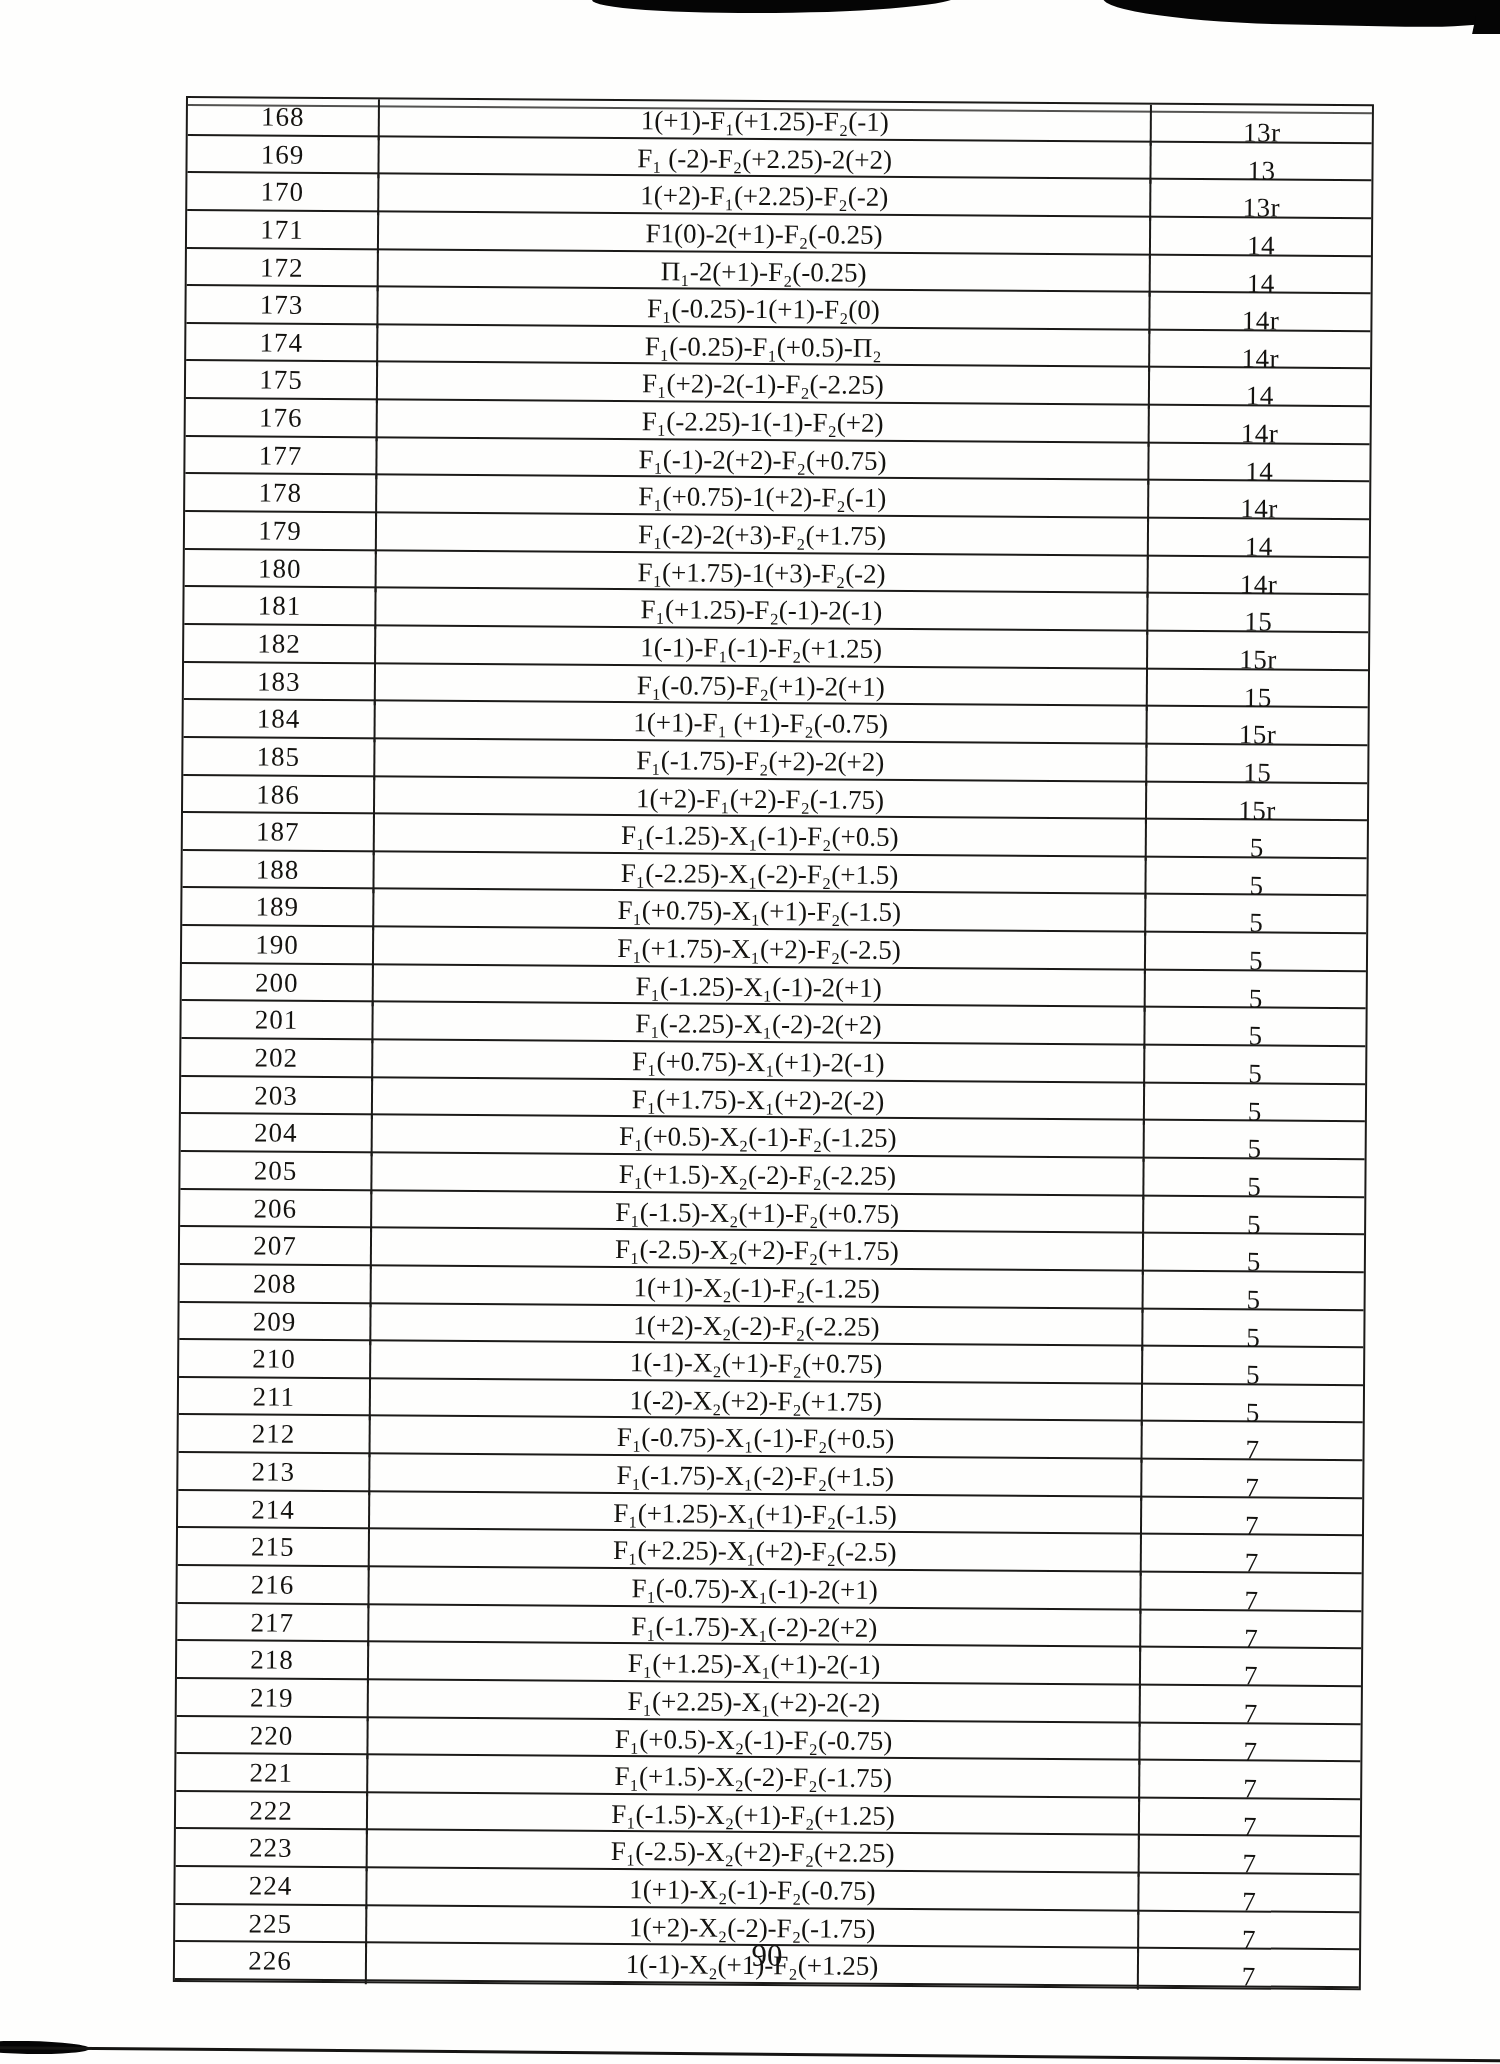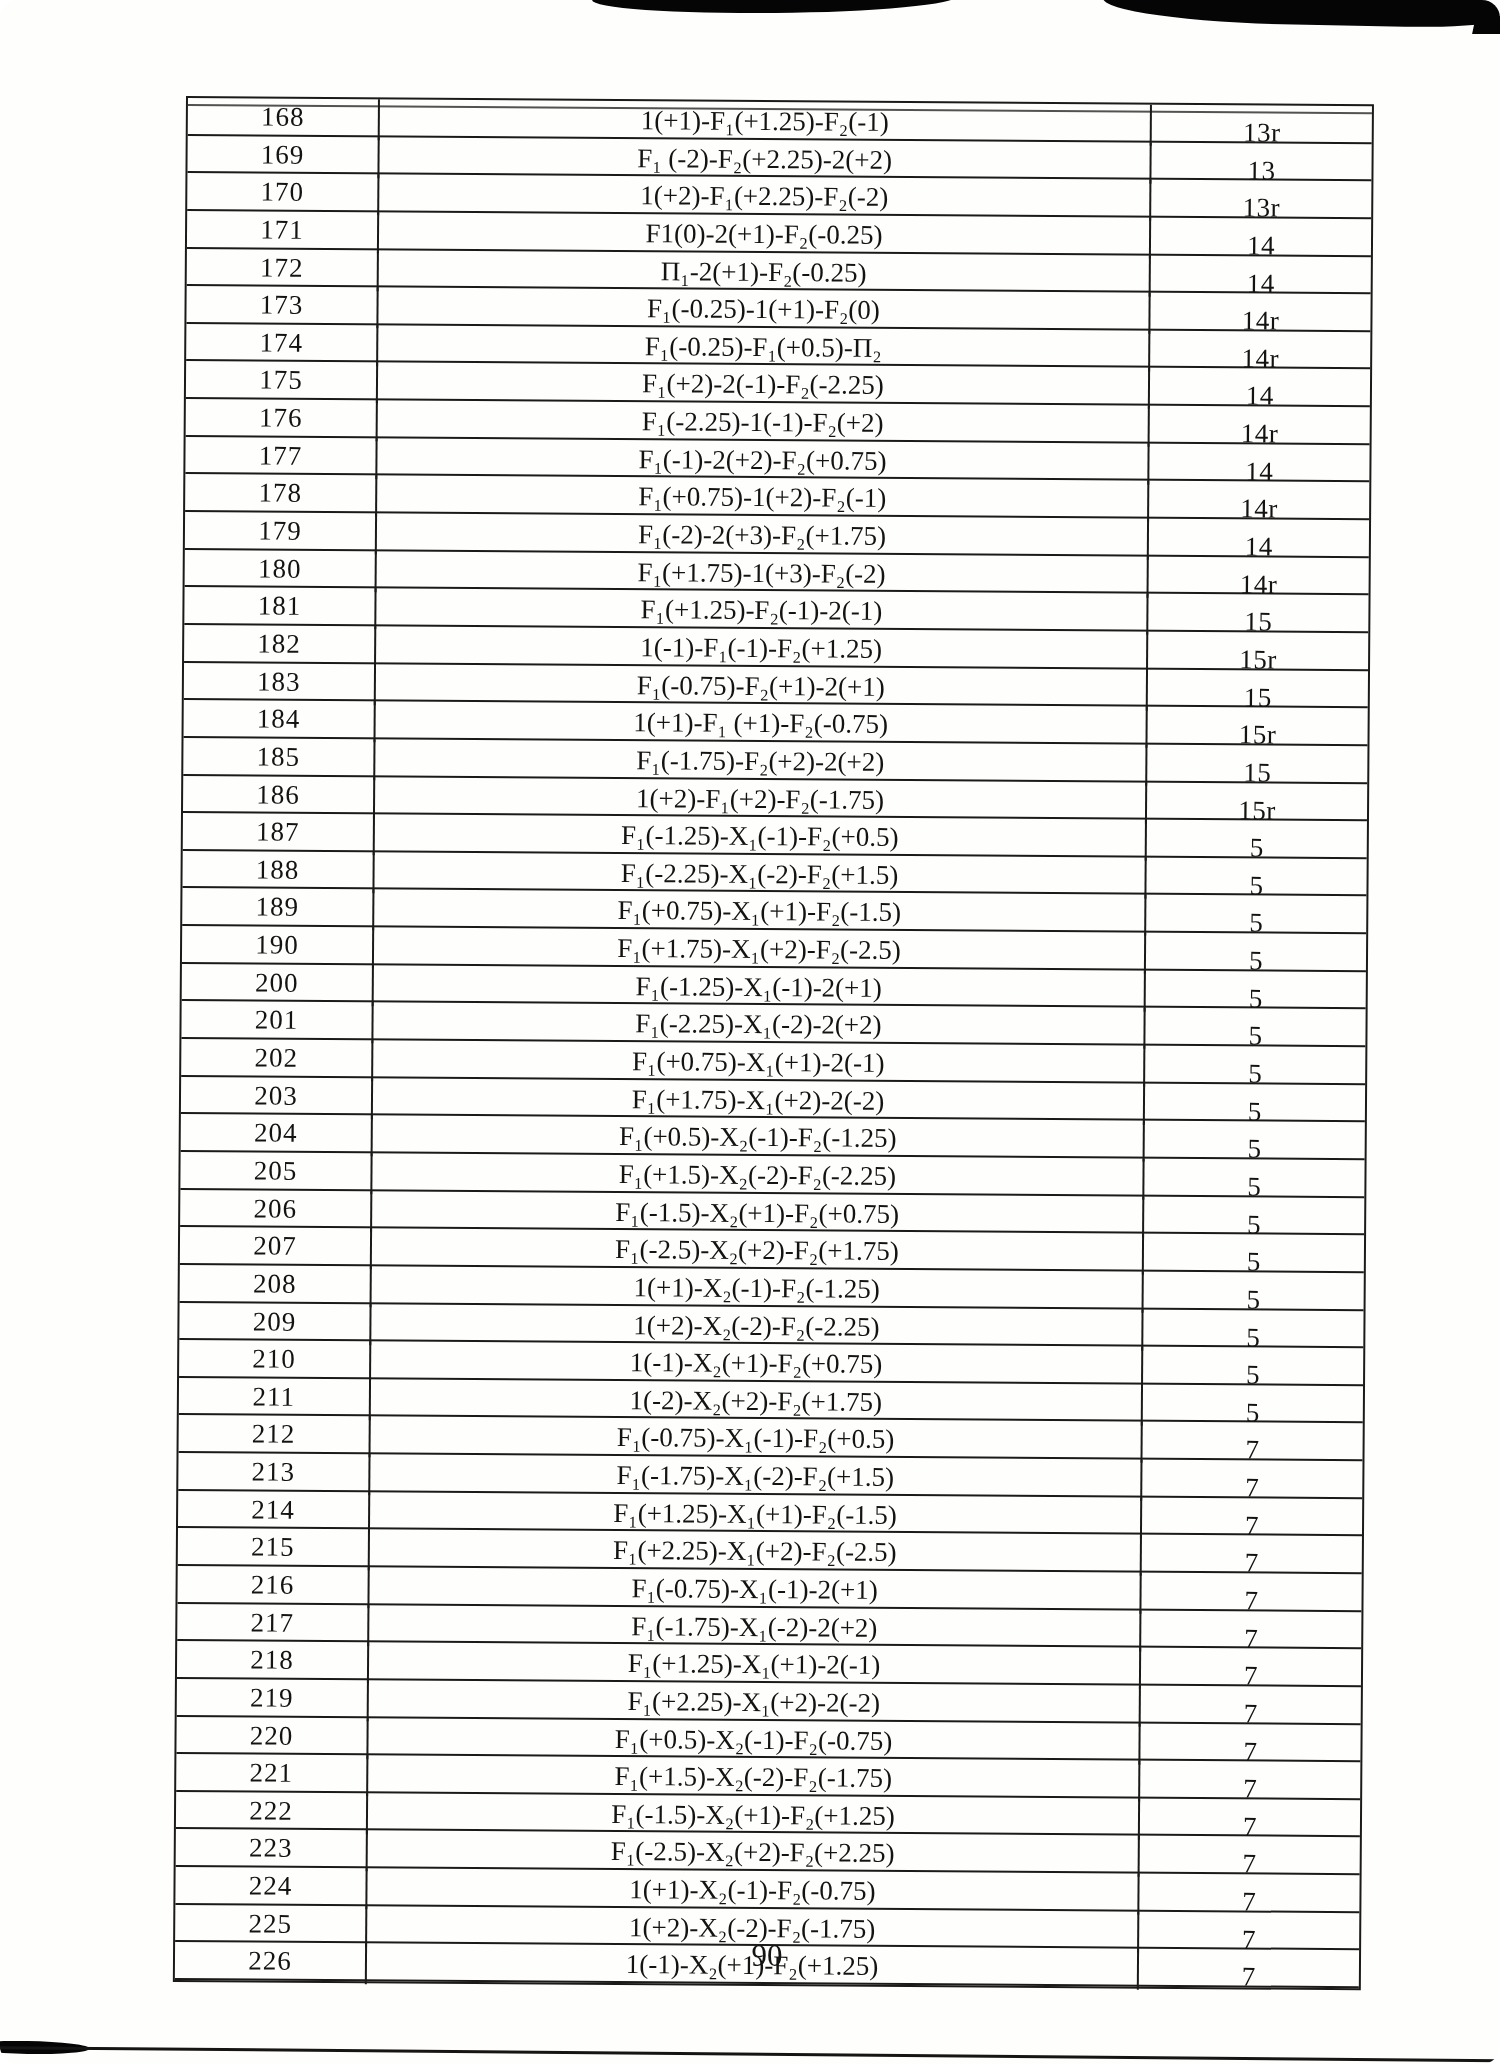--- a/index.html
+++ b/index.html
@@ -8,21 +8,20 @@
     background: #ffffff;
   }
   .page {
     position: relative;
     width: 1500px;
     height: 2064px;
     background: #fefefd;
     overflow: hidden;
     font-family: "Liberation Serif", "DejaVu Serif", serif;
     color: #141310;
-    border-radius: 18px;
   }
 
   
   .smudge-top-left {
     position: absolute;
     left: 592px; top: -17px;
     width: 365px; height: 30px;
     background: #050505;
     border-radius: 50%;
     transform: rotate(-0.6deg);

